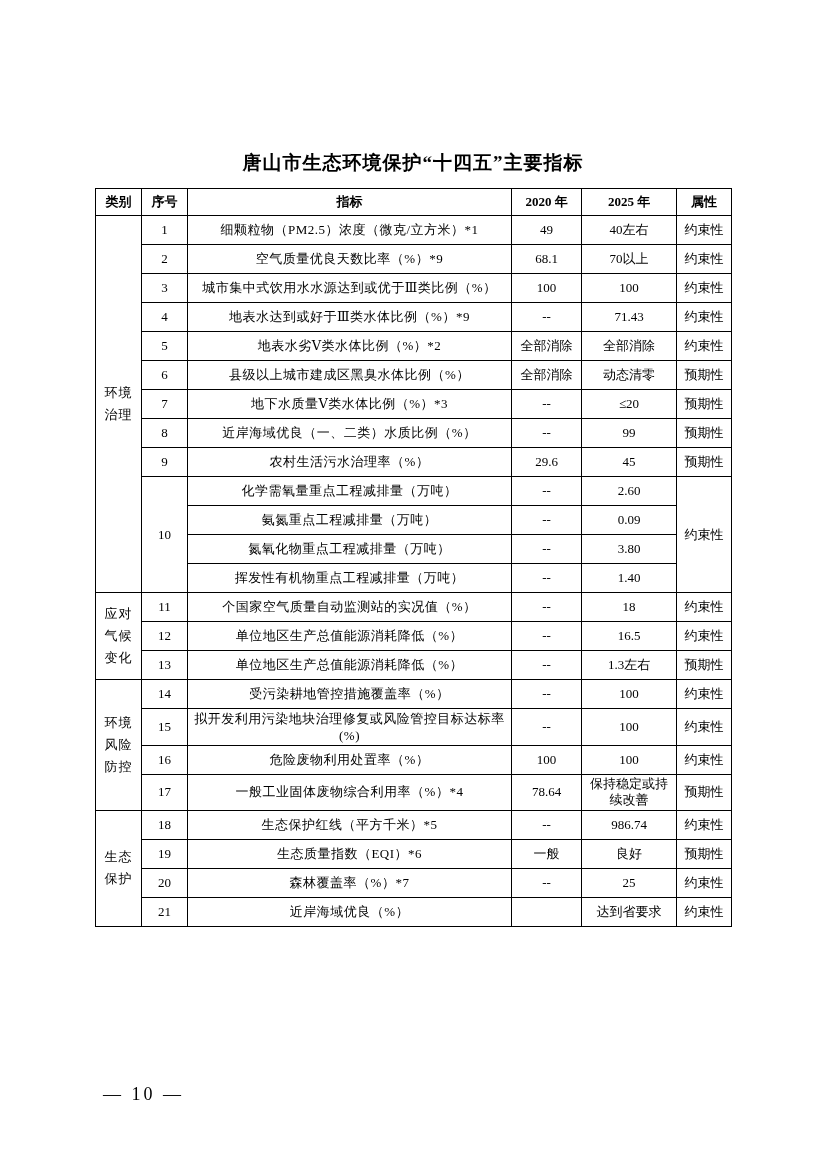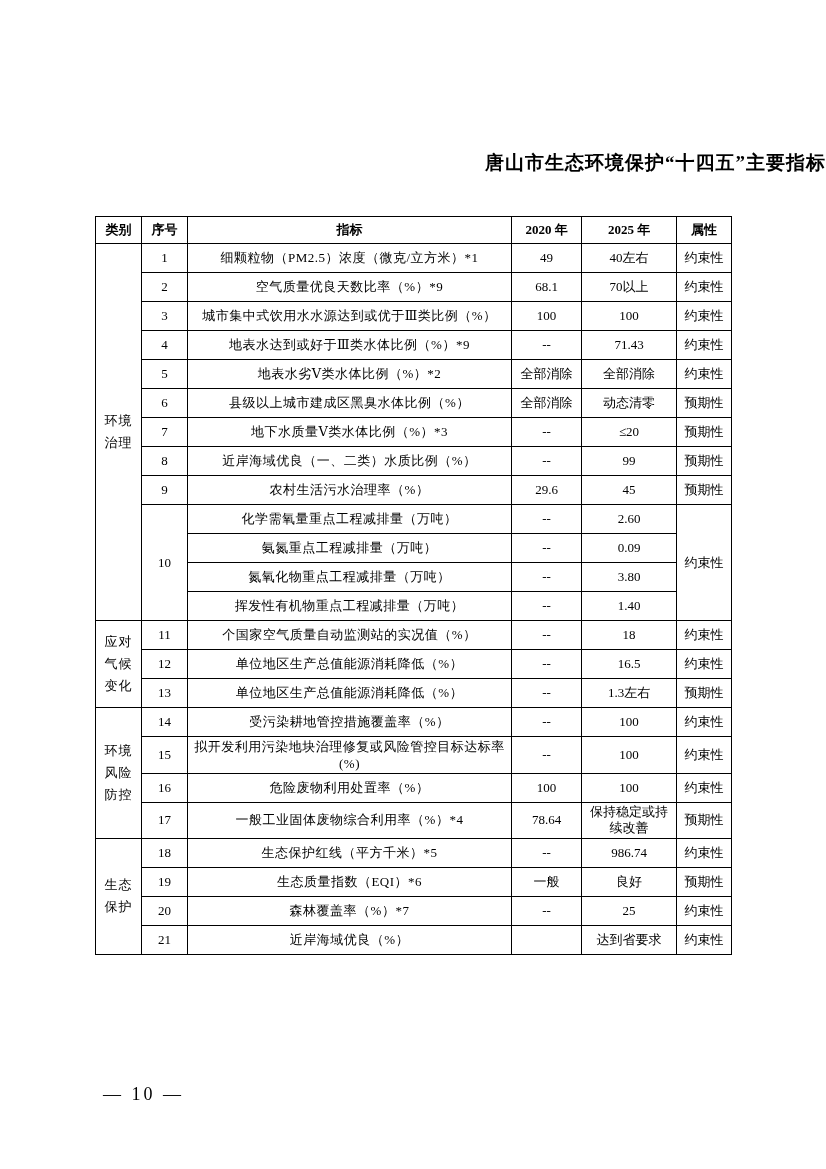--- a/index.html
+++ b/index.html
@@ -14,42 +14,42 @@
     height: 1169px;
     background: #ffffff;
     margin: 0 auto;
     overflow: hidden;
   }
   .title {
     position: absolute;
     top: 150px;
     left: 0;
     width: 100%;
-    text-align: right;
+    text-align: center;
     font-size: 19px;
     font-weight: bold;
     letter-spacing: 1px;
   }
   .main-table {
     position: absolute;
     top: 188px;
     left: 95px;
     width: 636px;
     border-collapse: collapse;
     table-layout: fixed;
   }
   .main-table th, .main-table td {
     border: 1px solid #000;
     text-align: center;
     vertical-align: middle;
     font-size: 13px;
     padding: 1px 2px;
     overflow: hidden;
   }
-  .main-table { border: 1.5px solid #000; margin-top: 28px; }
+  .main-table { border: 1.5px solid #000; }
   .main-table th {
     font-weight: bold;
     height: 27px;
   }
   .main-table td { height: 29px; }
   .cat-cell {
     white-space: pre-line;
     line-height: 1.7;
     letter-spacing: 1px;
     font-weight: normal;

